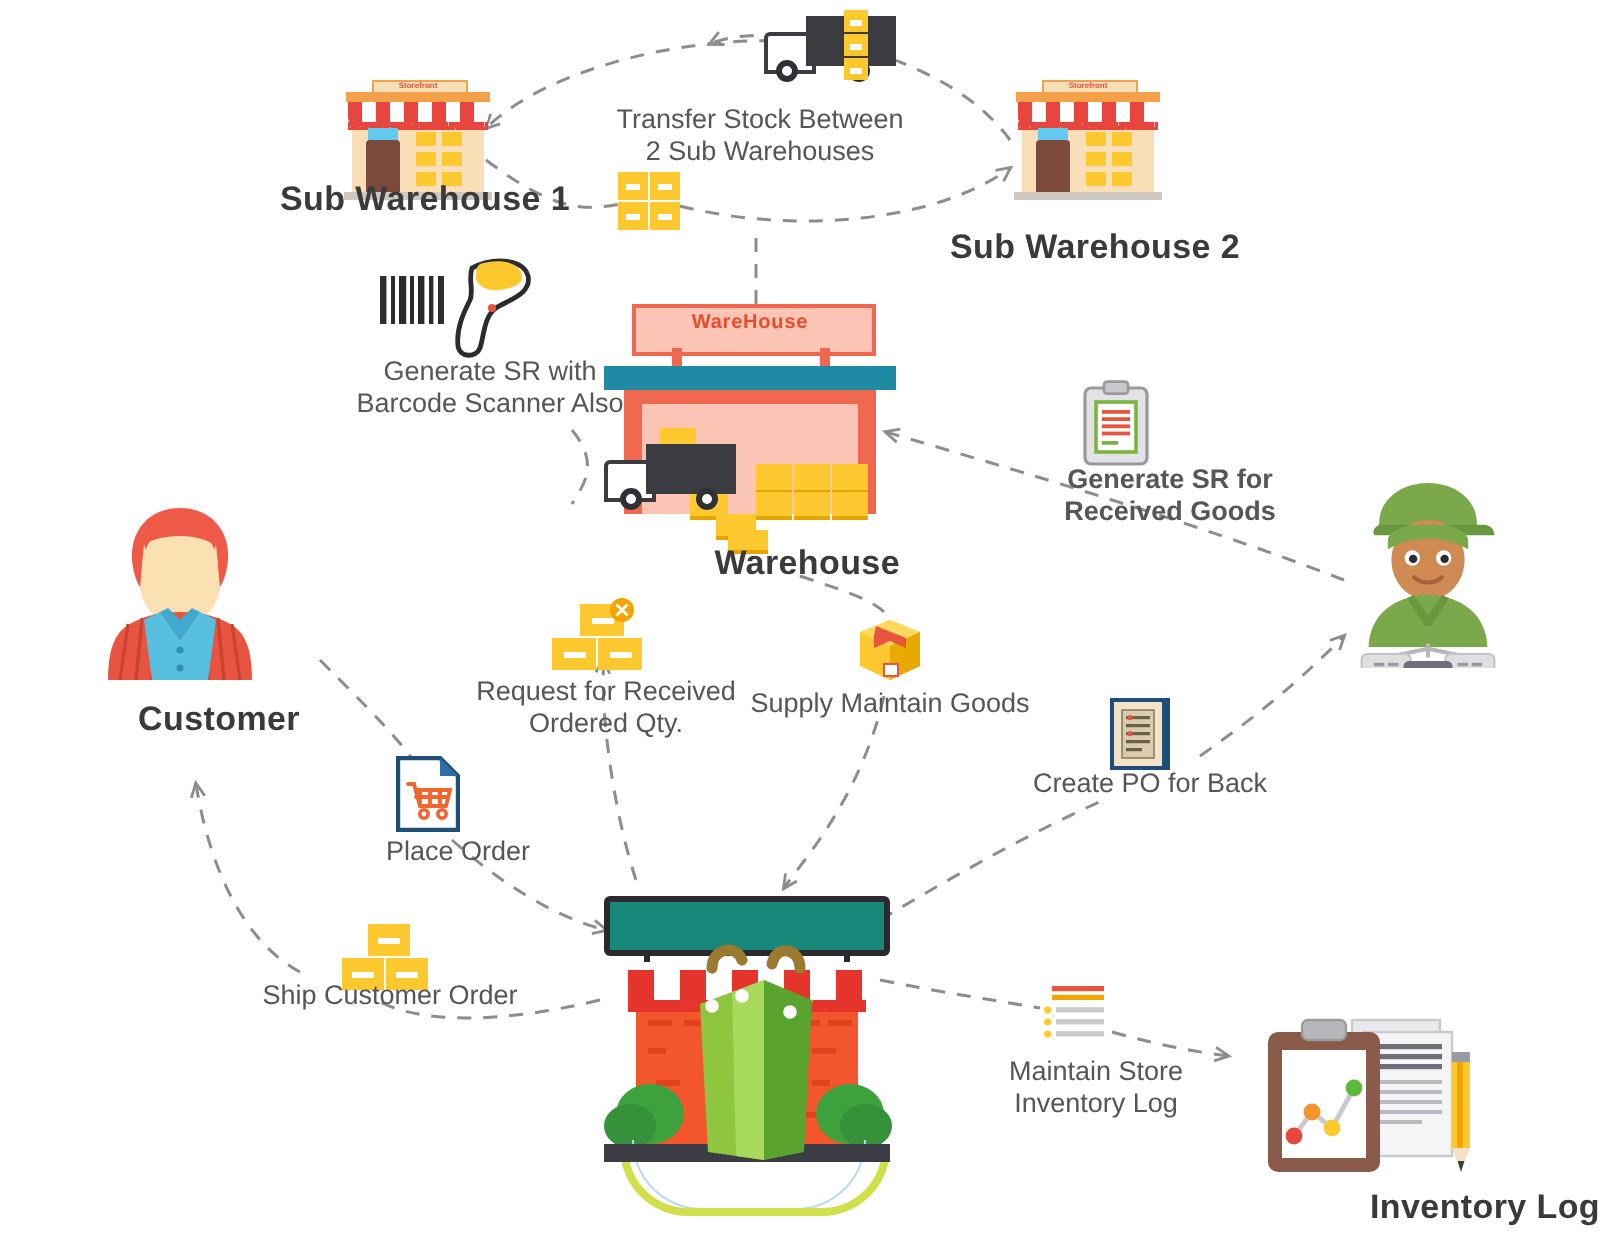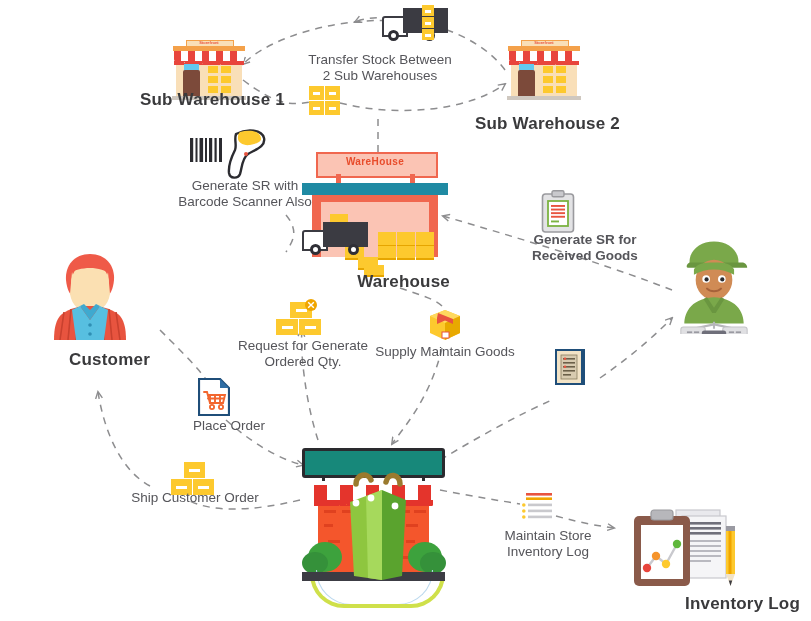--- a/index.html
+++ b/index.html
@@ -316,21 +316,21 @@
   <div class="cartons" style="left:276px;top:302px;width:50px;height:34px;">
     <i style="left:14px;top:0;width:22px;height:16px;"></i>
     <i style="left:0;top:17px;width:22px;height:16px;"></i>
     <i style="left:23px;top:17px;width:22px;height:16px;"></i>
   </div>
   <svg class="ic" style="left:304px;top:298px;" width="14" height="14" viewBox="0 0 14 14">
     <circle cx="7" cy="7" r="6" fill="#f0a500"></circle>
     <path d="M4.2,4.2 L9.8,9.8 M9.8,4.2 L4.2,9.8" stroke="#ffffff" stroke-width="1.4"></path>
   </svg>
   <div class="lbl" style="left:218px;top:338px;width:170px;">
-    <div>Request for Generate</div>
+    <div>Request for Received</div>
     <div>Ordered Qty.</div>
   </div>
 
   <svg class="ic" style="left:428px;top:308px;" width="34" height="34" viewBox="0 0 34 34">
     <path d="M17,2 L32,8 L32,25 L17,32 L2,25 L2,8 Z" fill="#fdc92e"></path>
     <path d="M17,2 L32,8 L17,15 L2,8 Z" fill="#ffd95e"></path>
     <path d="M17,15 L32,8 L32,25 L17,32 Z" fill="#e8a900"></path>
     <path d="M10,5 L25,11 L25,16 L17,12.5 L9,16 L9,10 Z" fill="#e8543f"></path>
     <rect x="14" y="24" width="7" height="6" fill="#ffffff" stroke="#e8543f" stroke-width="1"></rect>
   </svg>
@@ -348,20 +348,21 @@
       <rect x="9" y="18" width="12" height="1.6"></rect>
         <rect x="9" y="22" width="12" height="1.6"></rect>
       <rect x="9" y="26" width="8" height="1.6"></rect>
     </g>
     <g fill="#e8543f">
         <circle cx="11" cy="10.8" r="1.3"></circle>
         <circle cx="11" cy="18.8" r="1.3"></circle>
       </g>
   </svg>
   <div class="lbl" style="left:490px;top:384px;width:170px;">
+    <div>Create PO for Back</div>
   </div>
 
   <svg class="ic" style="left:198px;top:378px;" width="32" height="38" viewBox="0 0 32 38">
     <path d="M1,1 L22,1 L31,10 L31,37 L1,37 Z" fill="#ffffff" stroke="#1f4e79" stroke-width="2.2"></path>
     <path d="M22,1 L31,10 L22,10 Z" fill="#2e6da4"></path>
     <g stroke="#f2662e" stroke-width="1.9" fill="none" stroke-linecap="round">
       <path d="M6,14 L9,14 L12,25 L25,25"></path>
       <path d="M10,17 L27,17 L25,25"></path>
       <path d="M12,17 L12,25 M17,17 L17,25 M22,17 L22,25"></path>
       <path d="M10,20.5 L26.2,20.5"></path>

